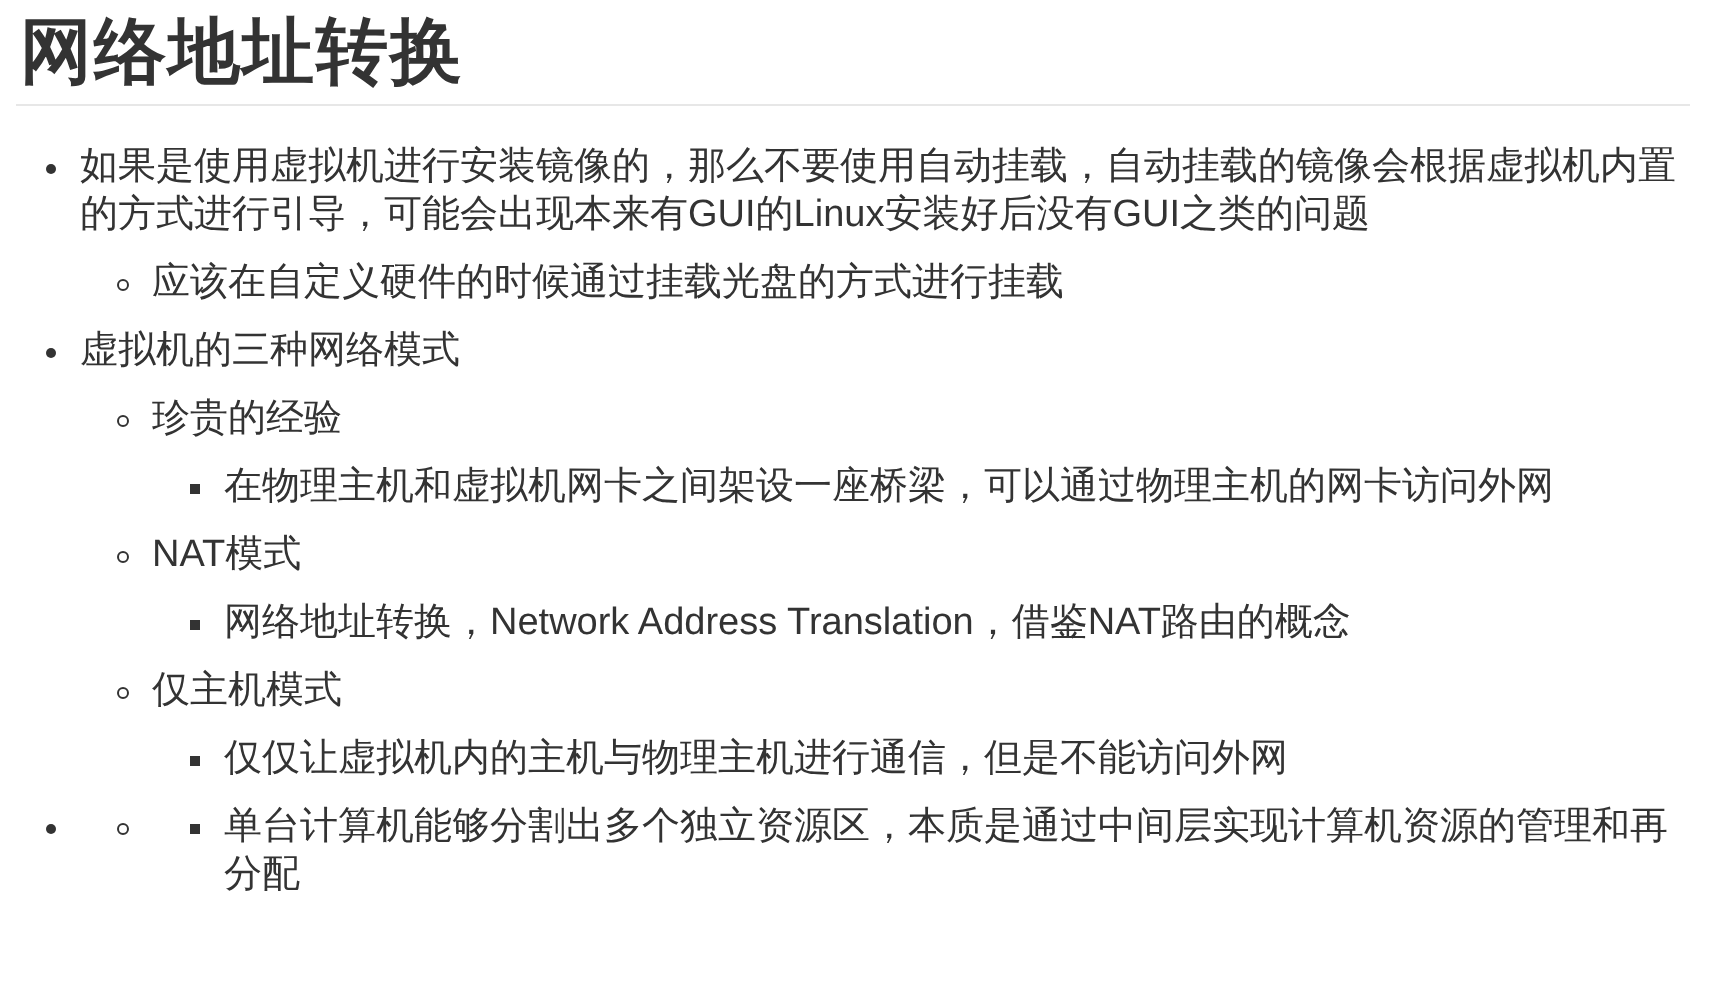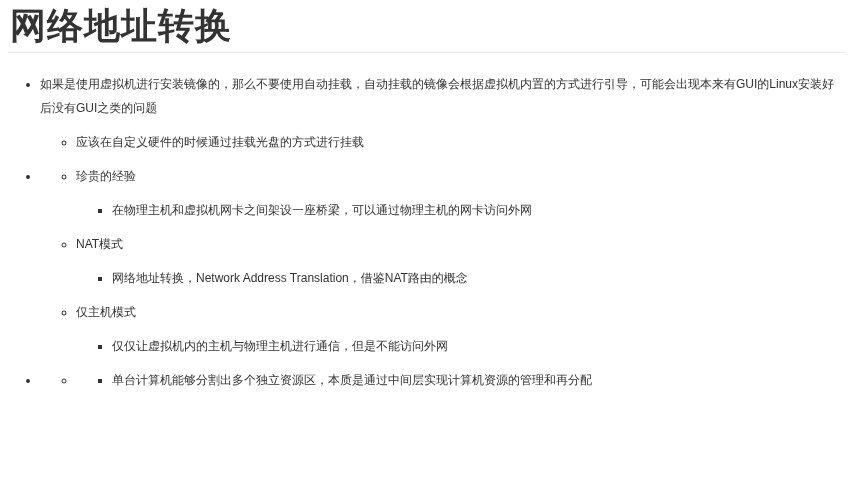--- a/index.html
+++ b/index.html
@@ -36,21 +36,21 @@
   }
   .outline ul ul {
     margin: 10px 0;
     padding-left: 36px;
     list-style: circle;
   }
   .outline ul ul ul {
     list-style: square;
   }
   .outline li {
-    font-size: 12px;
+    font-size: 19px;
     line-height: 24px;
     color: var(--text, #333333);
   }
   .outline li + li {
     margin-top: 10px;
   }
   .outline li::marker {
     color: var(--text, #333333);
   }
 </style>
@@ -58,21 +58,21 @@
 <body style="--bg: #ffffff; --text: #333333; --divider: #e7e7e7;">
 
 <div class="doc">
   <h1 class="doc-title">网络地址转换</h1>
   <hr class="title-divider">
   <div class="outline">
       <ul>
         <li><span>如果是使用虚拟机进行安装镜像的，那么不要使用自动挂载，自动挂载的镜像会根据虚拟机内置的方式进行引导，可能会出现本来有GUI的Linux安装好后没有GUI之类的问题</span><ul>
             <li><span>应该在自定义硬件的时候通过挂载光盘的方式进行挂载</span></li>
           </ul></li>
-        <li><ul>
+        <li><span>虚拟机的三种网络模式</span><ul>
             <li><span>珍贵的经验</span><ul>
                 <li><span>在物理主机和虚拟机网卡之间架设一座桥梁，可以通过物理主机的网卡访问外网</span></li>
               </ul></li>
             <li><span>NAT模式</span><ul>
                 <li><span>网络地址转换，Network Address Translation，借鉴NAT路由的概念</span></li>
               </ul></li>
             <li><span>仅主机模式</span><ul>
                 <li><span>仅仅让虚拟机内的主机与物理主机进行通信，但是不能访问外网</span></li>
               </ul></li>
           </ul></li>

